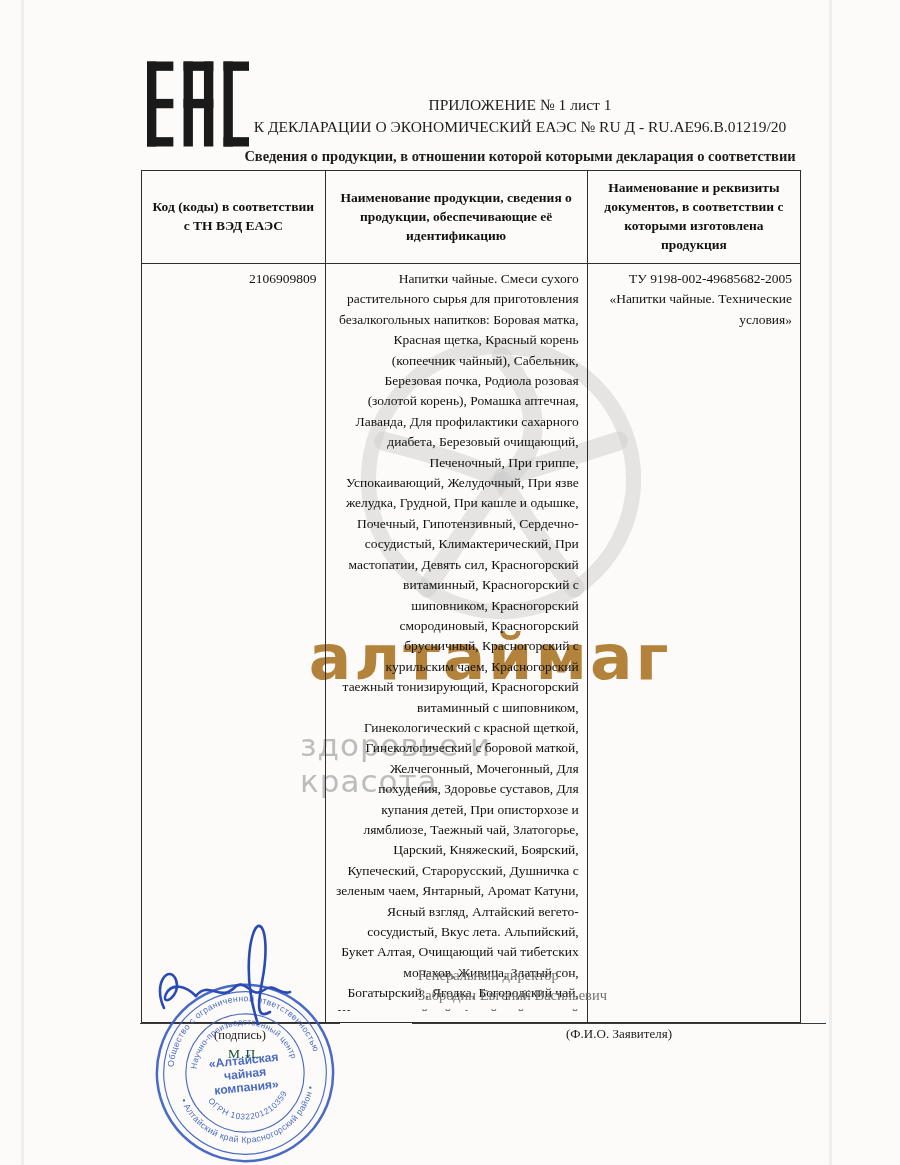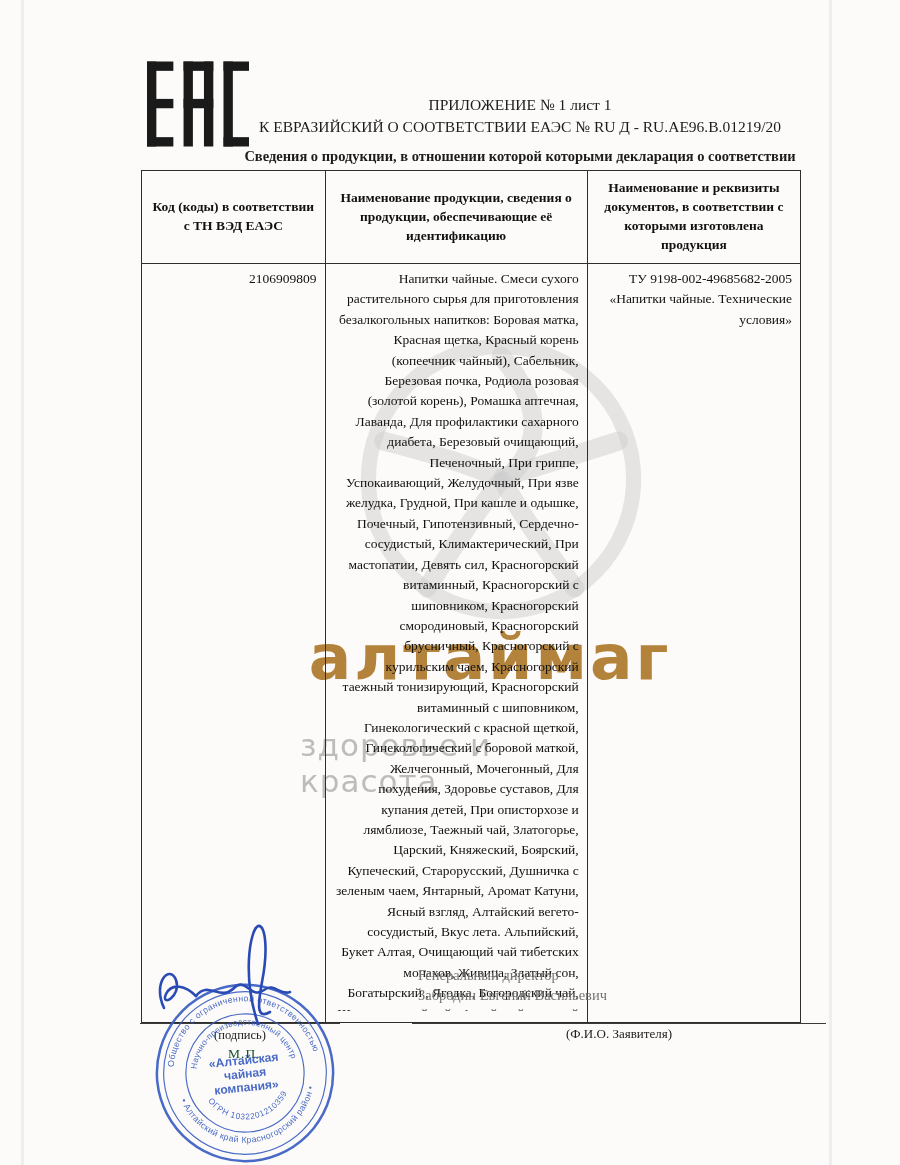--- a/index.html
+++ b/index.html
@@ -82,21 +82,21 @@
       <rect x="90" y="0" width="11" height="100"></rect>
       <rect x="90" y="0" width="30" height="11"></rect>
       <rect x="90" y="89" width="30" height="11"></rect>
     </g>
   </svg>
 
   <div class="hline h-attach">
     <span class="h-bold">ПРИЛОЖЕНИЕ №</span><span> 1 лист 1</span>
   </div>
   <div class="hline h-decl">
-    <span class="h-bold">К ЕВРАЗИЙСКИЙ О СООТВЕТСТВИИ ЕАЭС №</span><span> RU Д - RU.АЕ96.В.01219/20</span>
+    <span class="h-bold">К ДЕКЛАРАЦИИ О ЭКОНОМИЧЕСКИЙ ЕАЭС №</span><span> RU Д - RU.АЕ96.В.01219/20</span>
   </div>
   <div class="hline subtitle">Сведения о продукции, в отношении которой которыми декларация о соответствии</div>
 
   <table class="doc">
     <thead>
       <tr>
         <th class="w-code">Код (коды) в соответствии с ТН ВЭД ЕАЭС</th>
         <th class="w-prod">Наименование продукции, сведения о продукции, обеспечивающие её идентификацию</th>
         <th class="w-docs">Наименование и реквизиты документов, в соответствии с которыми изготовлена продукция</th>
       </tr>

